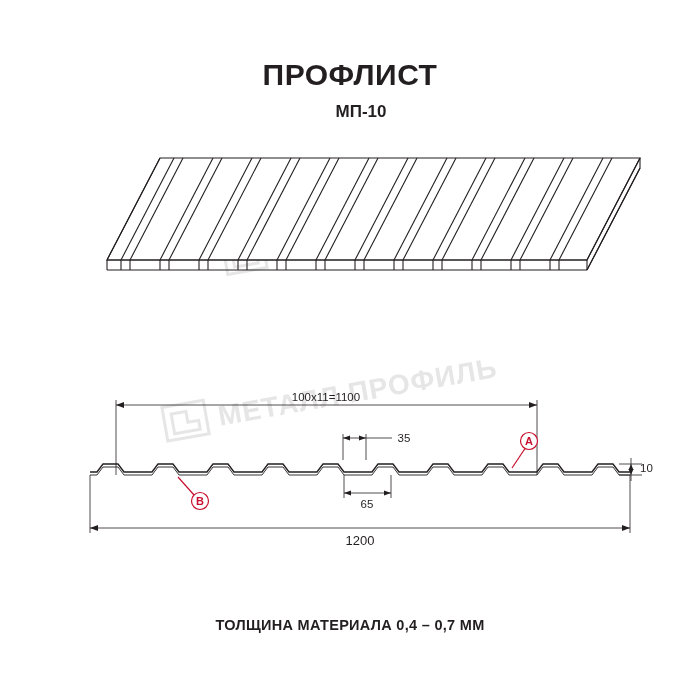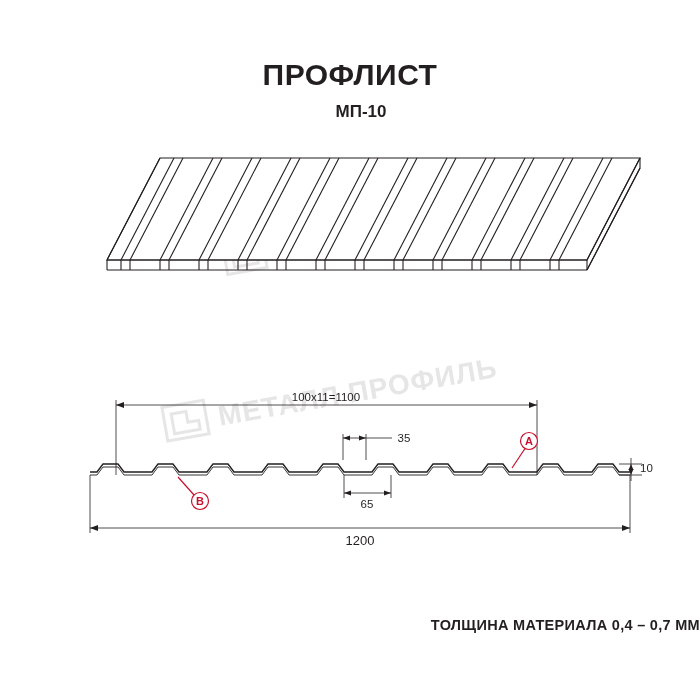--- a/index.html
+++ b/index.html
@@ -40,21 +40,21 @@
     font-size: 17px;
     font-weight: bold;
     color: #231f20;
     margin-left: 11px;
   }
   .footer-note {
     position: absolute;
     top: 617px;
     left: 0;
     width: 700px;
-    text-align: right;
+    text-align: center;
     font-size: 14.5px;
     font-weight: bold;
     letter-spacing: 0.3px;
     color: #231f20;
   }
   .iso-wrap {
     position: absolute;
     top: 140px;
     left: 55px;
     width: 590px;

